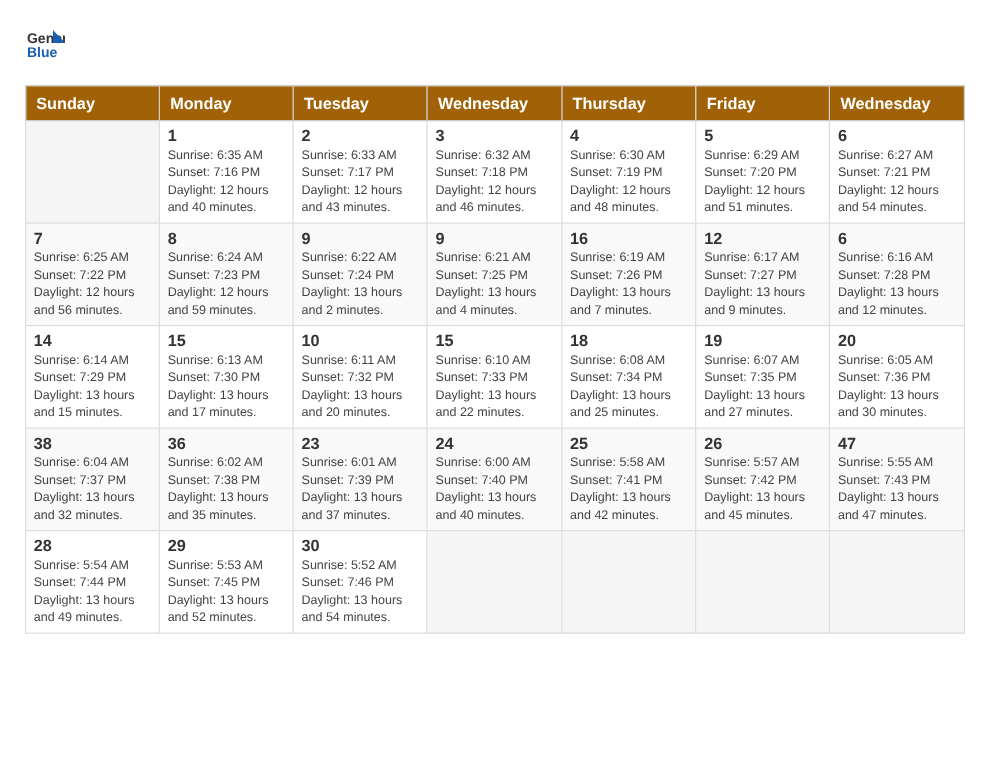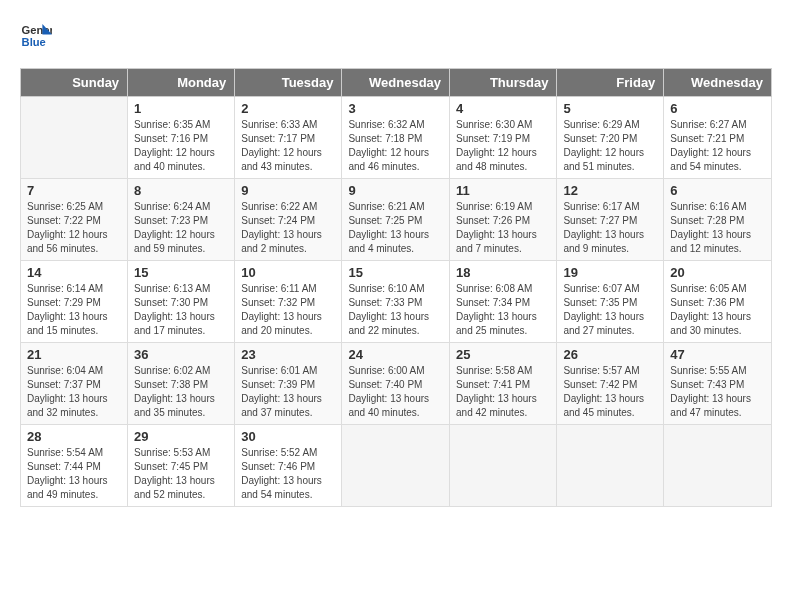--- a/index.html
+++ b/index.html
@@ -36,23 +36,23 @@
     .location {
       font-size: 14px;
       color: #555;
     }
     table {
       width: 100%;
       border-collapse: collapse;
       font-size: 11px;
     }
     thead tr th {
-      background-color: #737373;
+      background-color: #a16207;
       color: #fff;
-      text-align: right;
+      text-align: left;
       padding: 6px 8px;
       font-size: 13px;
       font-weight: bold;
       border: 1px solid #ccc;
     }
     tbody tr td {
       border: 1px solid #ddd;
       vertical-align: top;
       padding: 4px 6px;
       width: 108px;
@@ -151,21 +151,21 @@
         </td>
         <td>
           <span class="day-number">9</span>
           <div class="day-info">Sunrise: 6:22 AM<br>Sunset: 7:24 PM<br>Daylight: 13 hours and 2 minutes.</div>
         </td>
         <td>
           <span class="day-number">9</span>
           <div class="day-info">Sunrise: 6:21 AM<br>Sunset: 7:25 PM<br>Daylight: 13 hours and 4 minutes.</div>
         </td>
         <td>
-          <span class="day-number">11</span>
+          <span class="day-number">16</span>
           <div class="day-info">Sunrise: 6:19 AM<br>Sunset: 7:26 PM<br>Daylight: 13 hours and 7 minutes.</div>
         </td>
         <td>
           <span class="day-number">12</span>
           <div class="day-info">Sunrise: 6:17 AM<br>Sunset: 7:27 PM<br>Daylight: 13 hours and 9 minutes.</div>
         </td>
         <td>
           <span class="day-number">6</span>
           <div class="day-info">Sunrise: 6:16 AM<br>Sunset: 7:28 PM<br>Daylight: 13 hours and 12 minutes.</div>
         </td>
@@ -195,21 +195,21 @@
           <span class="day-number">19</span>
           <div class="day-info">Sunrise: 6:07 AM<br>Sunset: 7:35 PM<br>Daylight: 13 hours and 27 minutes.</div>
         </td>
         <td>
           <span class="day-number">20</span>
           <div class="day-info">Sunrise: 6:05 AM<br>Sunset: 7:36 PM<br>Daylight: 13 hours and 30 minutes.</div>
         </td>
       </tr>
       <tr>
         <td>
-          <span class="day-number">21</span>
+          <span class="day-number">38</span>
           <div class="day-info">Sunrise: 6:04 AM<br>Sunset: 7:37 PM<br>Daylight: 13 hours and 32 minutes.</div>
         </td>
         <td>
           <span class="day-number">36</span>
           <div class="day-info">Sunrise: 6:02 AM<br>Sunset: 7:38 PM<br>Daylight: 13 hours and 35 minutes.</div>
         </td>
         <td>
           <span class="day-number">23</span>
           <div class="day-info">Sunrise: 6:01 AM<br>Sunset: 7:39 PM<br>Daylight: 13 hours and 37 minutes.</div>
         </td>

